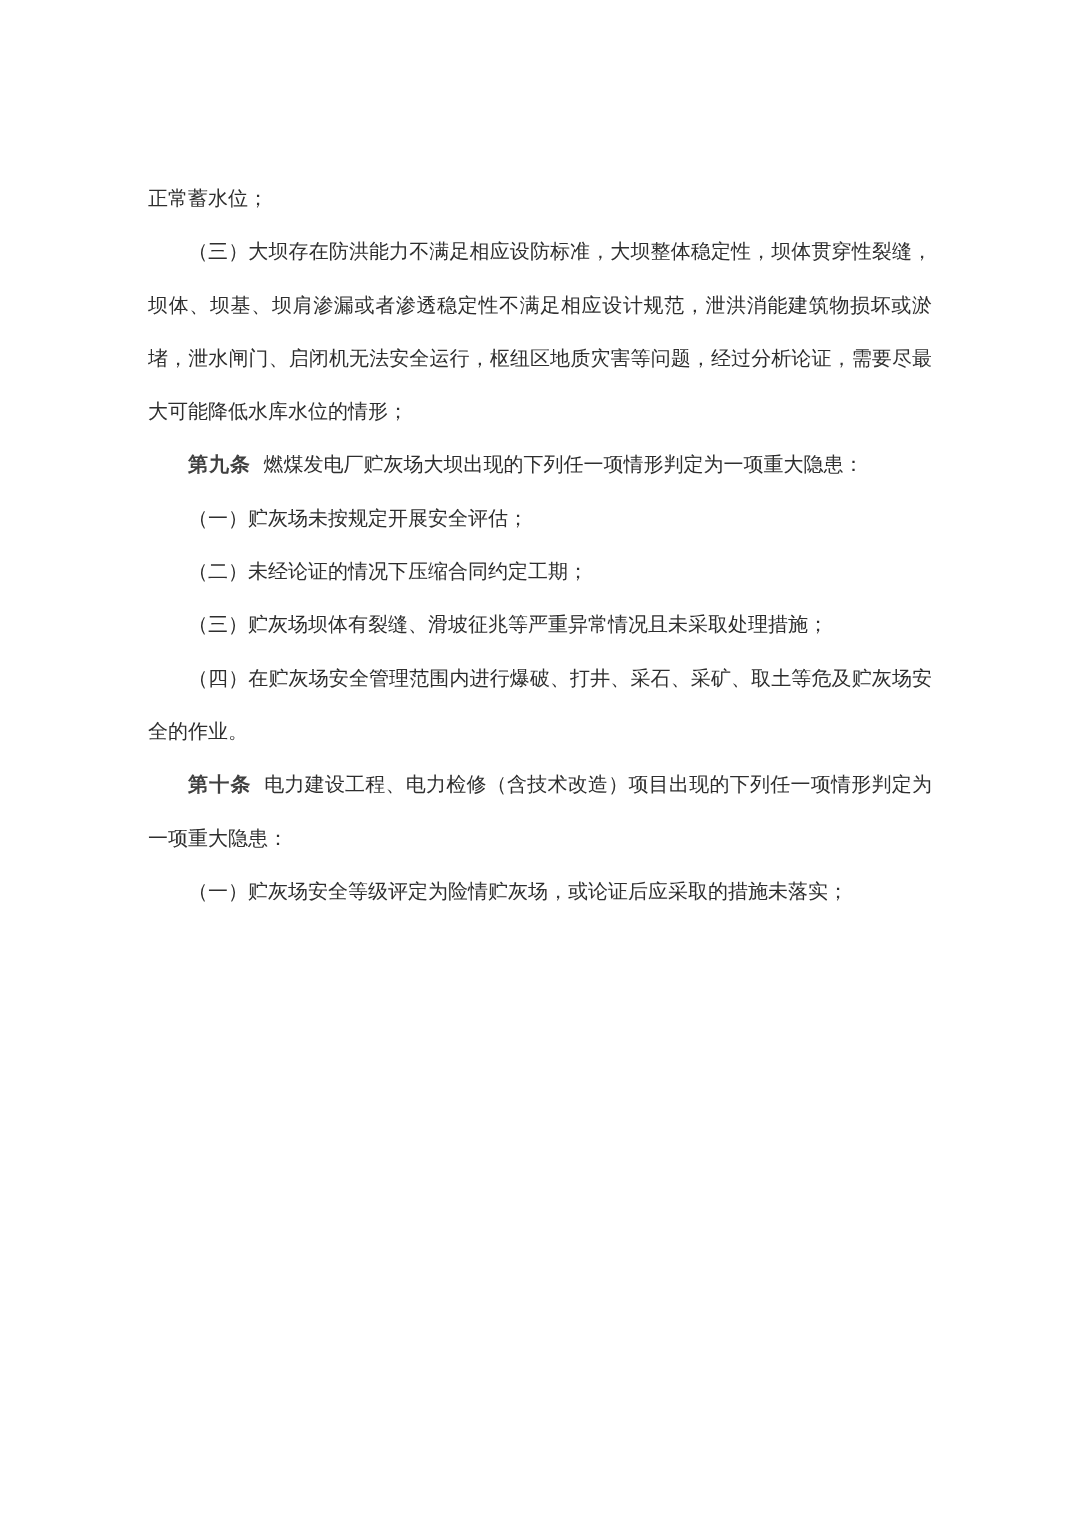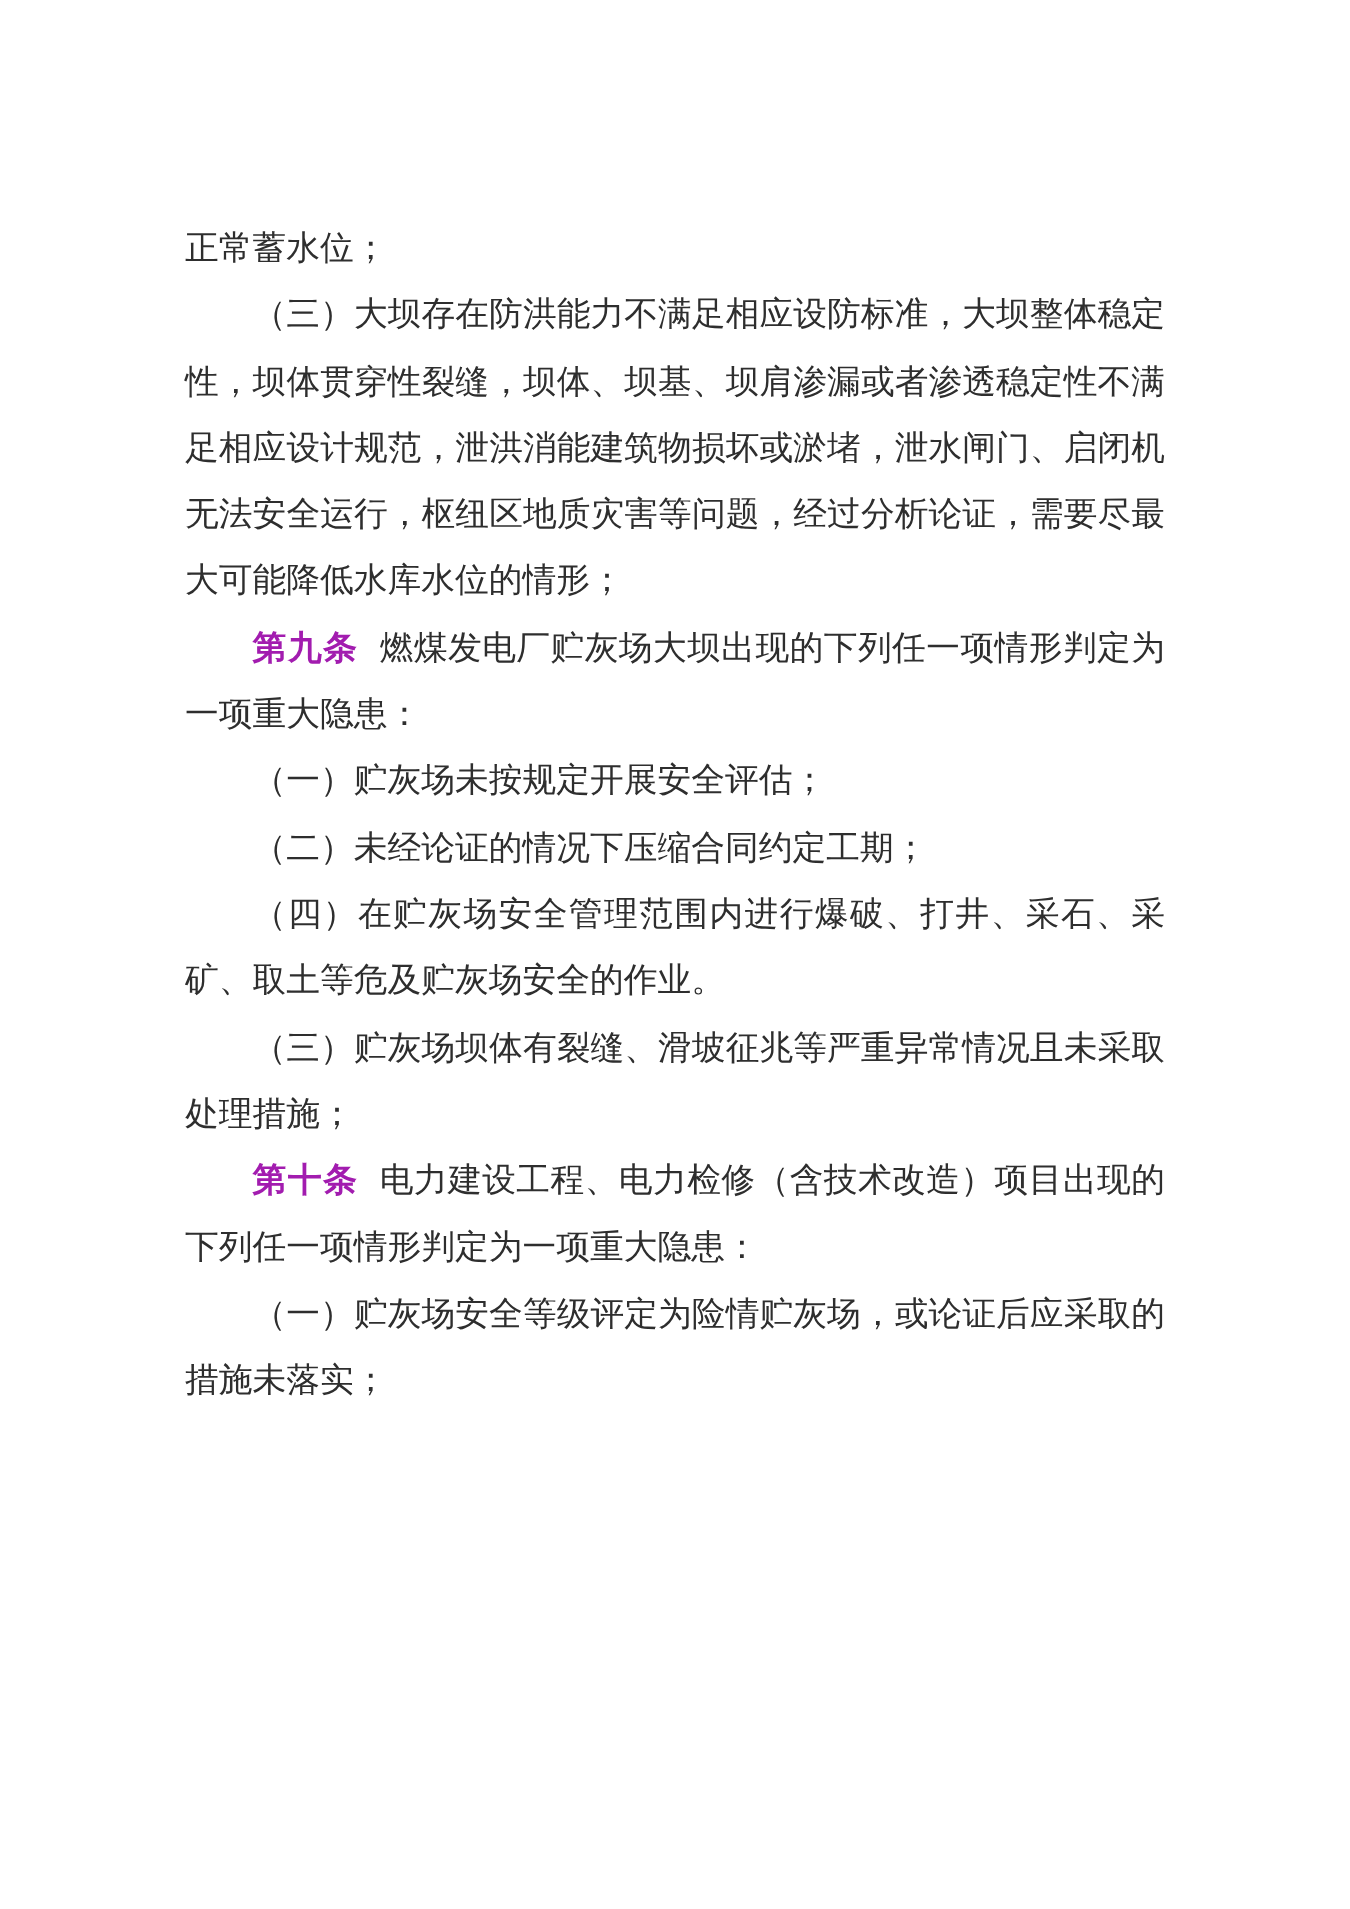--- a/index.html
+++ b/index.html
@@ -14,49 +14,49 @@
     margin: 0 auto;
     background: #ffffff;
     overflow: hidden;
   }
   .doc-body {
     position: absolute;
     left: 148px;
     top: 172px;
     width: 784px;
     font-family: "Liberation Serif", "DejaVu Serif", serif;
-    font-size: 27px;
+    font-size: 20px;
     line-height: 53.3px;
     color: #2e2e2e;
     text-align: justify;
   }
   .para {
     margin: 0;
     text-indent: 2em;
   }
   .para.continuation {
     text-indent: 0;
   }
   .article-label {
     font-family: Liberation Serif, serif;
     font-weight: 700;
-    color: #a21caf;
+    color: #404040;
     margin-right: 0.62em;
     letter-spacing: 1px;
     margin-top: 32px;
   }
 </style>
 </head>
 <body>
 
 <div class="page">
   <div class="doc-body" id="doc-body">
       <p class="para continuation"><span>正常蓄水位；</span></p>
       <p class="para body"><span>（三）大坝存在防洪能力不满足相应设防标准，大坝整体稳定性，坝体贯穿性裂缝，坝体、坝基、坝肩渗漏或者渗透稳定性不满足相应设计规范，泄洪消能建筑物损坏或淤堵，泄水闸门、启闭机无法安全运行，枢纽区地质灾害等问题，经过分析论证，需要尽最大可能降低水库水位的情形；</span></p>
       <p class="para article"><span class="article-label">第九条</span><span>燃煤发电厂贮灰场大坝出现的下列任一项情形判定为一项重大隐患：</span></p>
       <p class="para body"><span>（一）贮灰场未按规定开展安全评估；</span></p>
       <p class="para body"><span>（二）未经论证的情况下压缩合同约定工期；</span></p>
+      <p class="para body"><span>（三）贮灰场坝体有裂缝、滑坡征兆等严重异常情况且未采取处理措施；</span></p>
       <p class="para body"><span>（四）在贮灰场安全管理范围内进行爆破、打井、采石、采矿、取土等危及贮灰场安全的作业。</span></p>
-      <p class="para body"><span>（三）贮灰场坝体有裂缝、滑坡征兆等严重异常情况且未采取处理措施；</span></p>
       <p class="para article"><span class="article-label">第十条</span><span>电力建设工程、电力检修（含技术改造）项目出现的下列任一项情形判定为一项重大隐患：</span></p>
       <p class="para body"><span>（一）贮灰场安全等级评定为险情贮灰场，或论证后应采取的措施未落实；</span></p>
     </div>
 </div>
 
 </body></html>

